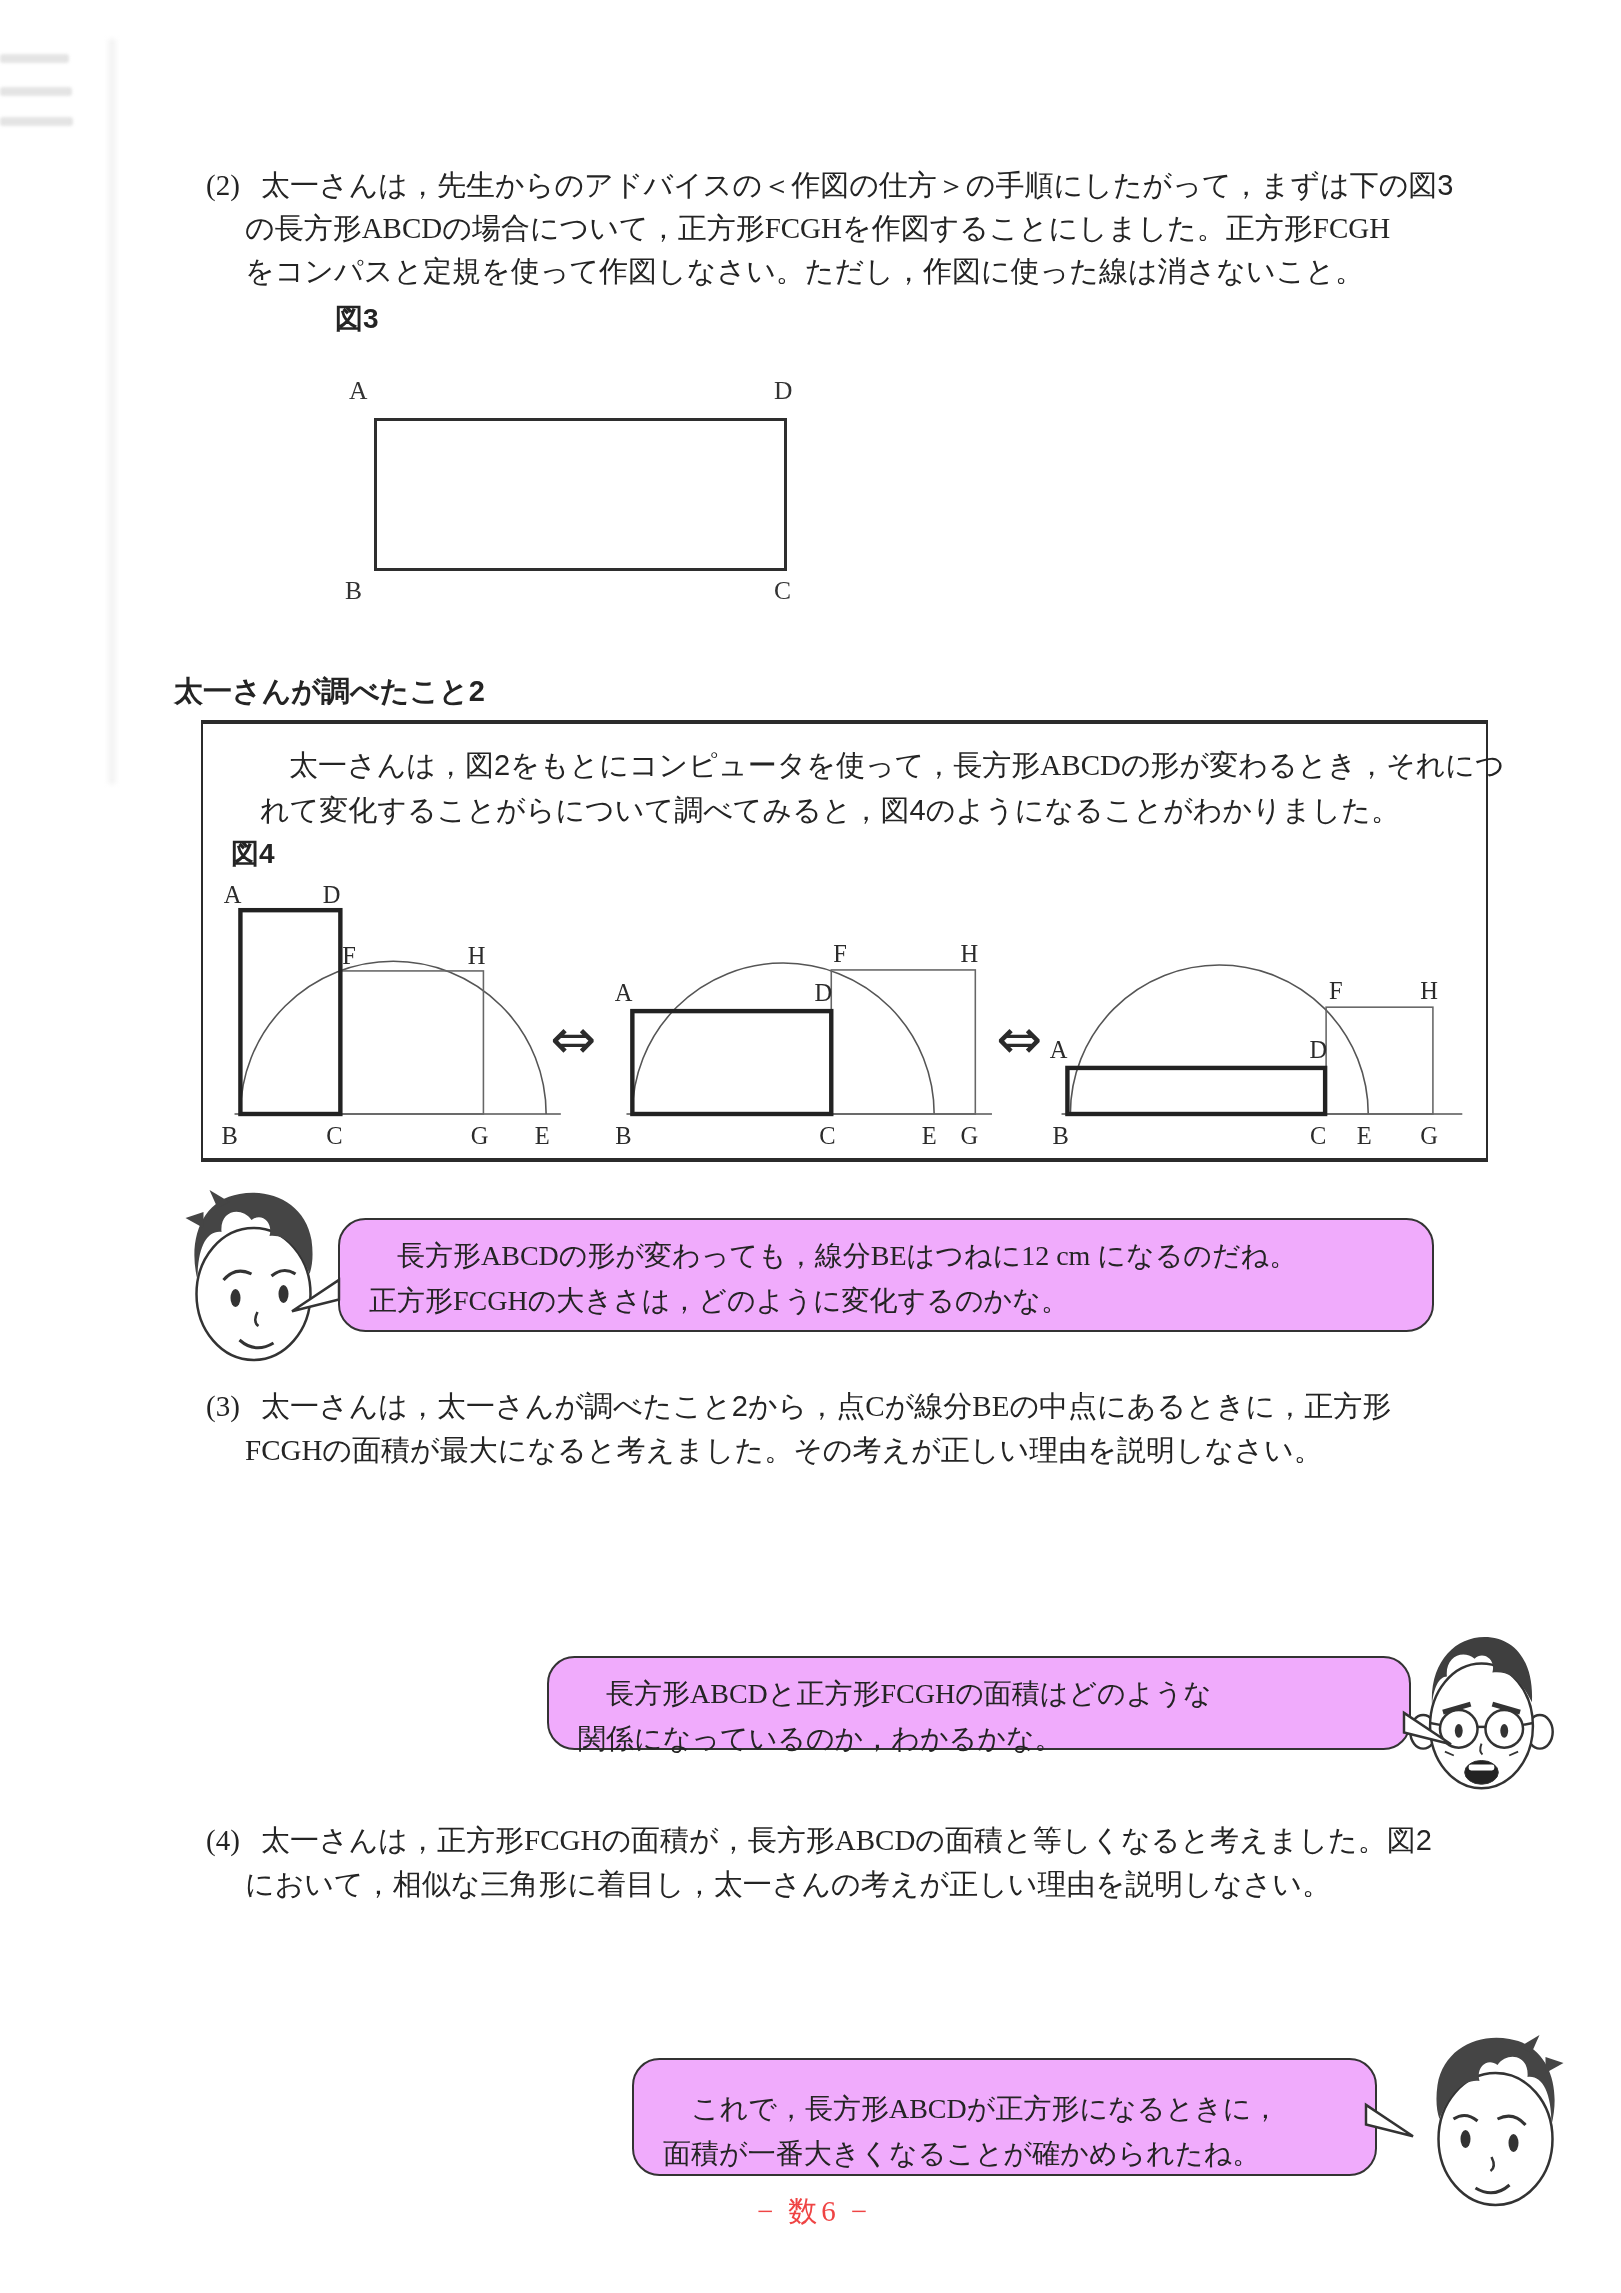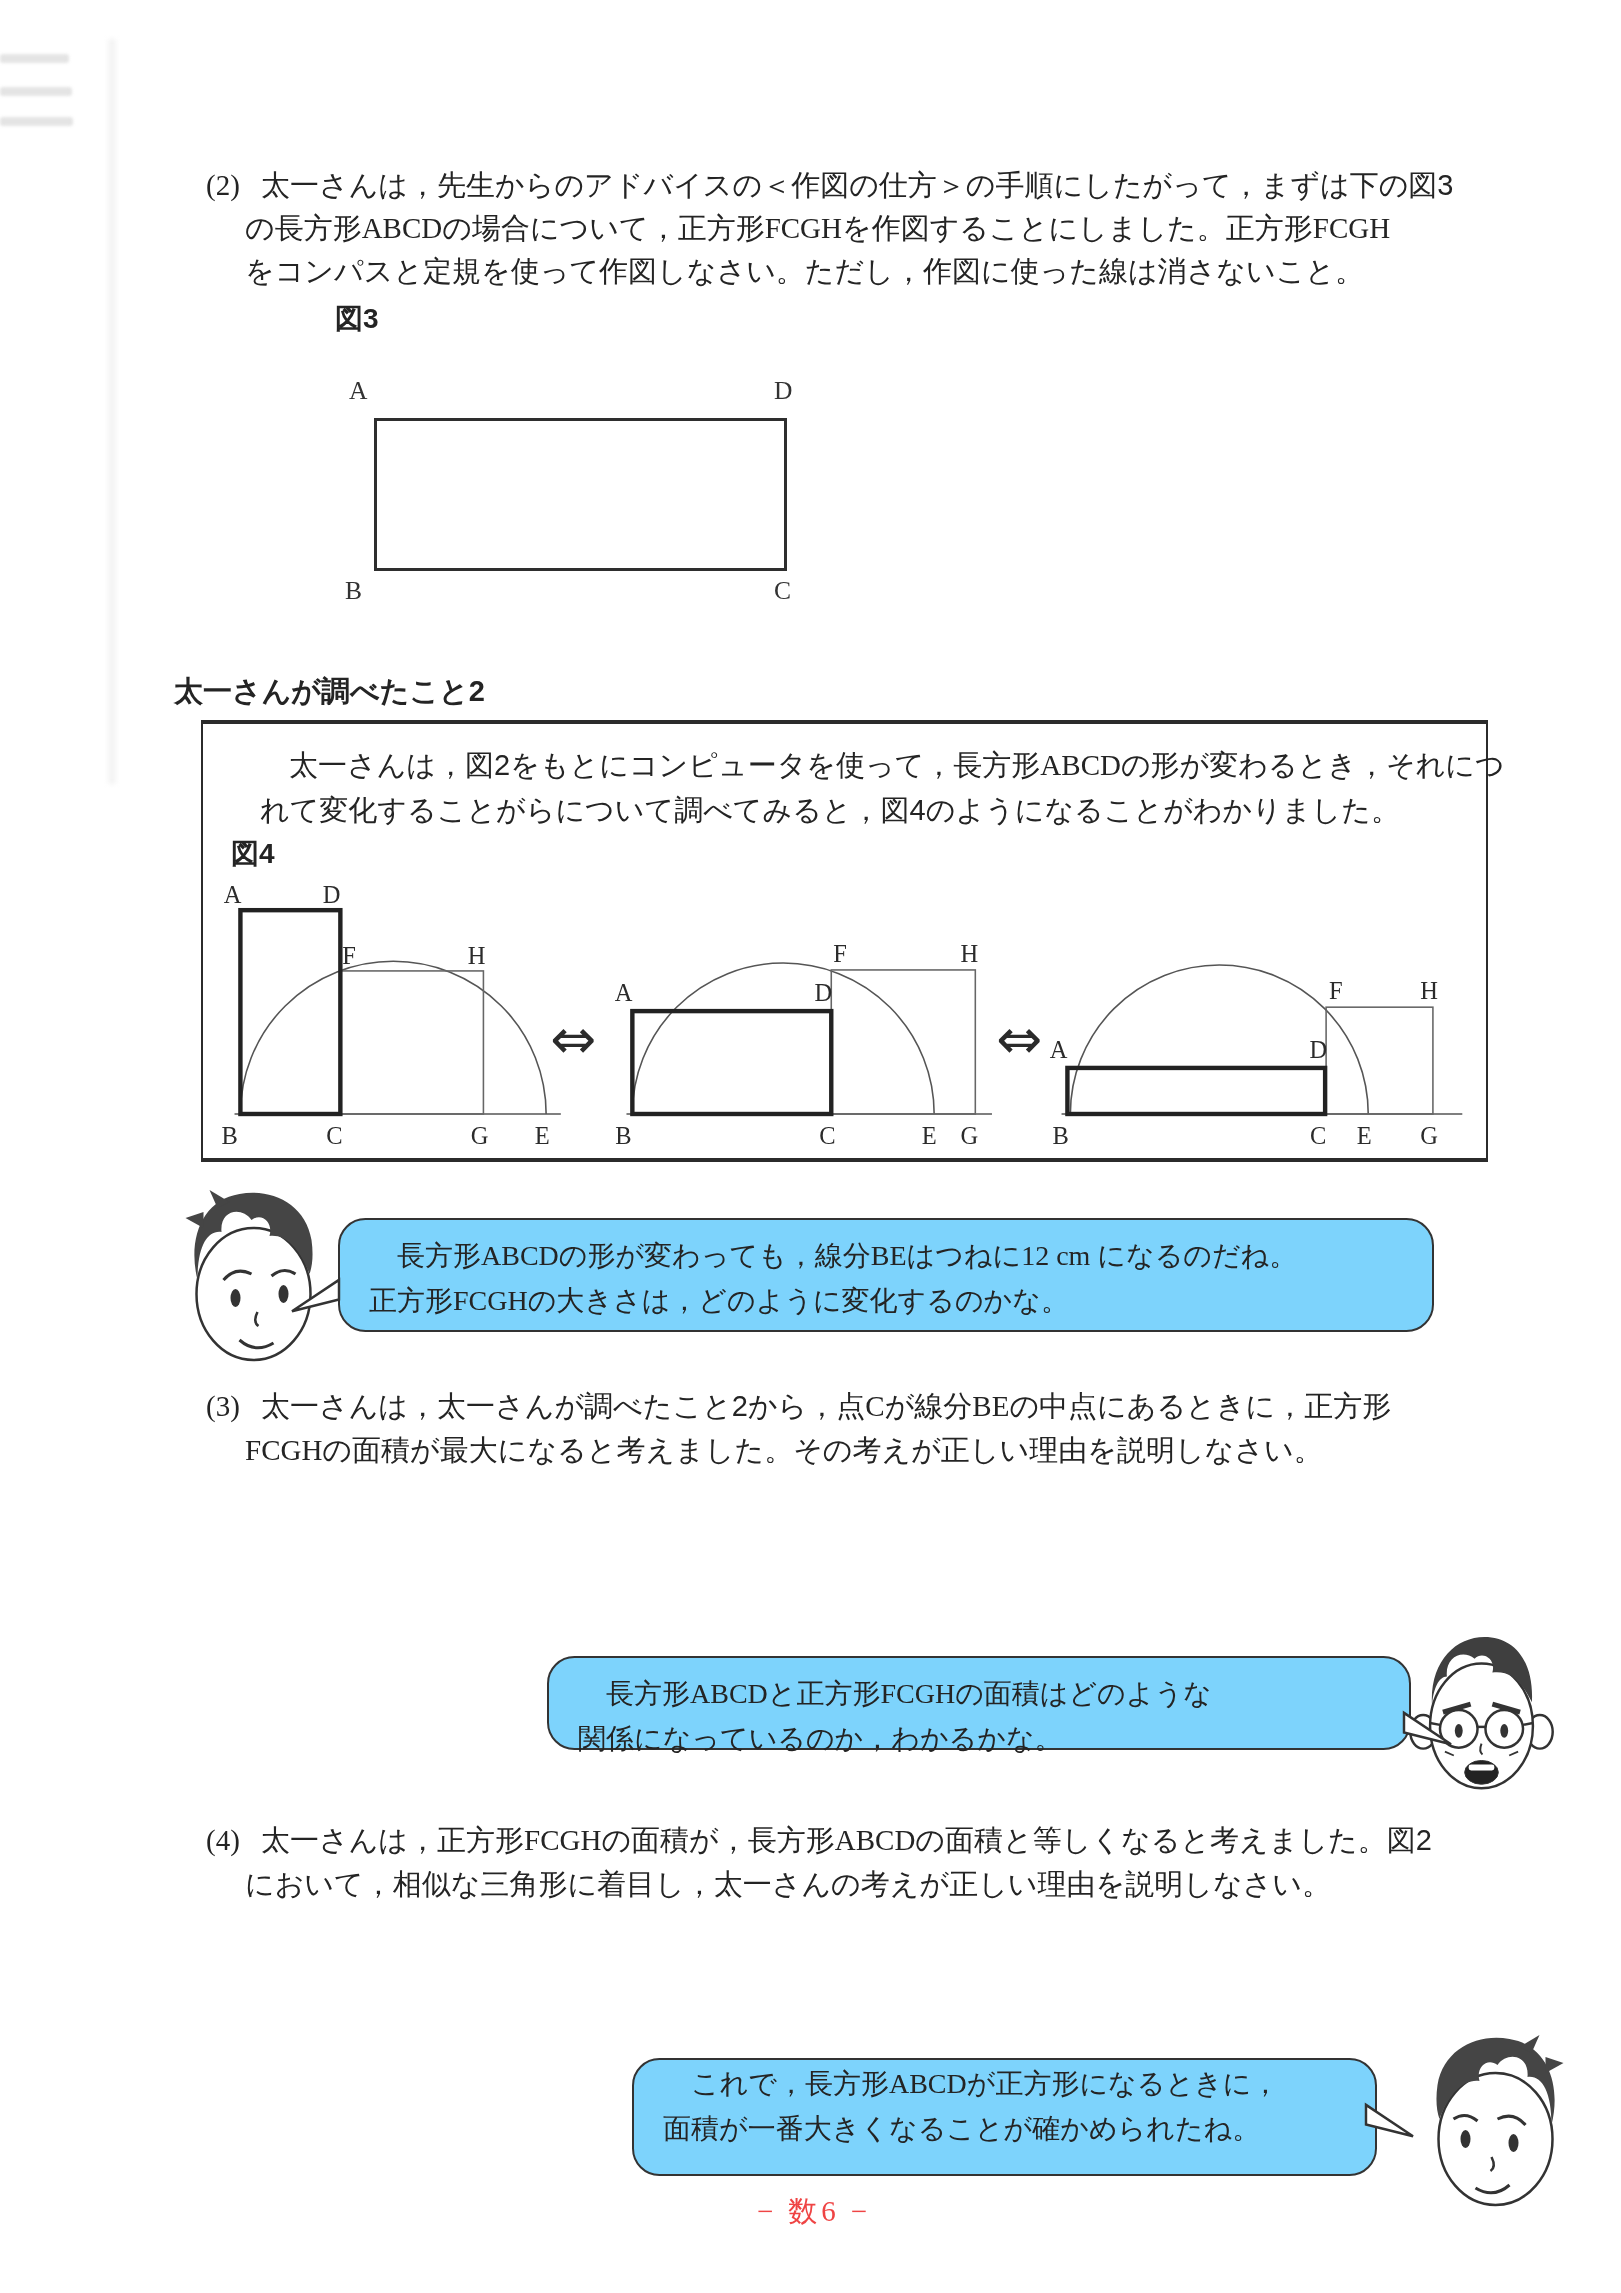--- a/index.html
+++ b/index.html
@@ -20,21 +20,21 @@
   .corner{position:absolute;font-size:25.5px;color:#333;}
   .inv-box{
     position:absolute;left:201px;top:720px;width:1287px;height:442px;box-sizing:border-box;
     border:2.9px solid #2b2b2b;border-top-width:4.9px;border-bottom-width:4.9px;background:#fff;
   }
   .inv-text{position:absolute;left:228px;top:743px;font-size:29px;line-height:45px;margin-left:32px;}
   .diagram-svg{position:absolute;left:201px;top:870px;width:1287px;height:292px;}
   .diagram-svg text{font-family:"Liberation Serif","DejaVu Serif",serif;font-size:25px;fill:#2b2b2b;}
   .arrow{position:absolute;font-size:55px;line-height:55px;font-family:"DejaVu Sans",sans-serif;color:#2b2b2b;width:88px;text-align:center;}
   .bubble{
-    position:absolute;border:2.5px solid #333;border-radius:27.4px;background:#7dd3fc;
+    position:absolute;border:2.5px solid #333;border-radius:27.4px;background:#f0abfc;
     font-size:28px;line-height:45px;padding:12.7px 29px;box-sizing:border-box;
   }
   .tail{position:absolute;z-index:3;}
   .face{position:absolute;}
   .footer{position:absolute;left:706px;top:2192px;width:216px;text-align:center;font-size:29px;letter-spacing:3.9px;color:#ef4444;}
   .artifact{position:absolute;background:#c4c4c4;opacity:.45;filter:blur(1.5px);border-radius:2.9px;}
   .artifact-v{position:absolute;background:#e9e9e9;opacity:.5;filter:blur(2px);}
 </style>
 </head>
 <body>
@@ -185,21 +185,21 @@
       <path d="M98,94 q12,-10 24,-2" stroke="#333" stroke-width="3" fill="none"></path>
       <ellipse cx="62" cy="116" rx="5" ry="9" fill="#333"></ellipse>
       <ellipse cx="110" cy="112" rx="5" ry="9" fill="#333"></ellipse>
       <path d="M84,130 q-5,10 1,14" stroke="#333" stroke-width="2.5" fill="none"></path>
       <path d="M66,158 q16,14 34,3" stroke="#333" stroke-width="3" fill="none"></path>
     </g>
   </svg>
   <svg class="tail" style="left:1364px;top:2099px;" width="51" height="47" viewBox="0 0 52 48">
     <polygon points="2,6 50,38 2,26" fill="#fff" stroke="#333" stroke-width="2.5"></polygon>
   </svg>
-  <div class="bubble" style="left:632px;top:2058px;width:745px;height:118px;padding-top:1px;">
+  <div class="bubble" style="left:632px;top:2058px;width:745px;height:118px;padding-top:26px;">
     <div class="line">　これで，長方形ABCDが正方形になるときに，</div>
     <div class="line">面積が一番大きくなることが確かめられたね。</div>
   </div>
 
   <div class="footer">− 数6 −</div>
 
 </div>
 
 
 </body></html>

